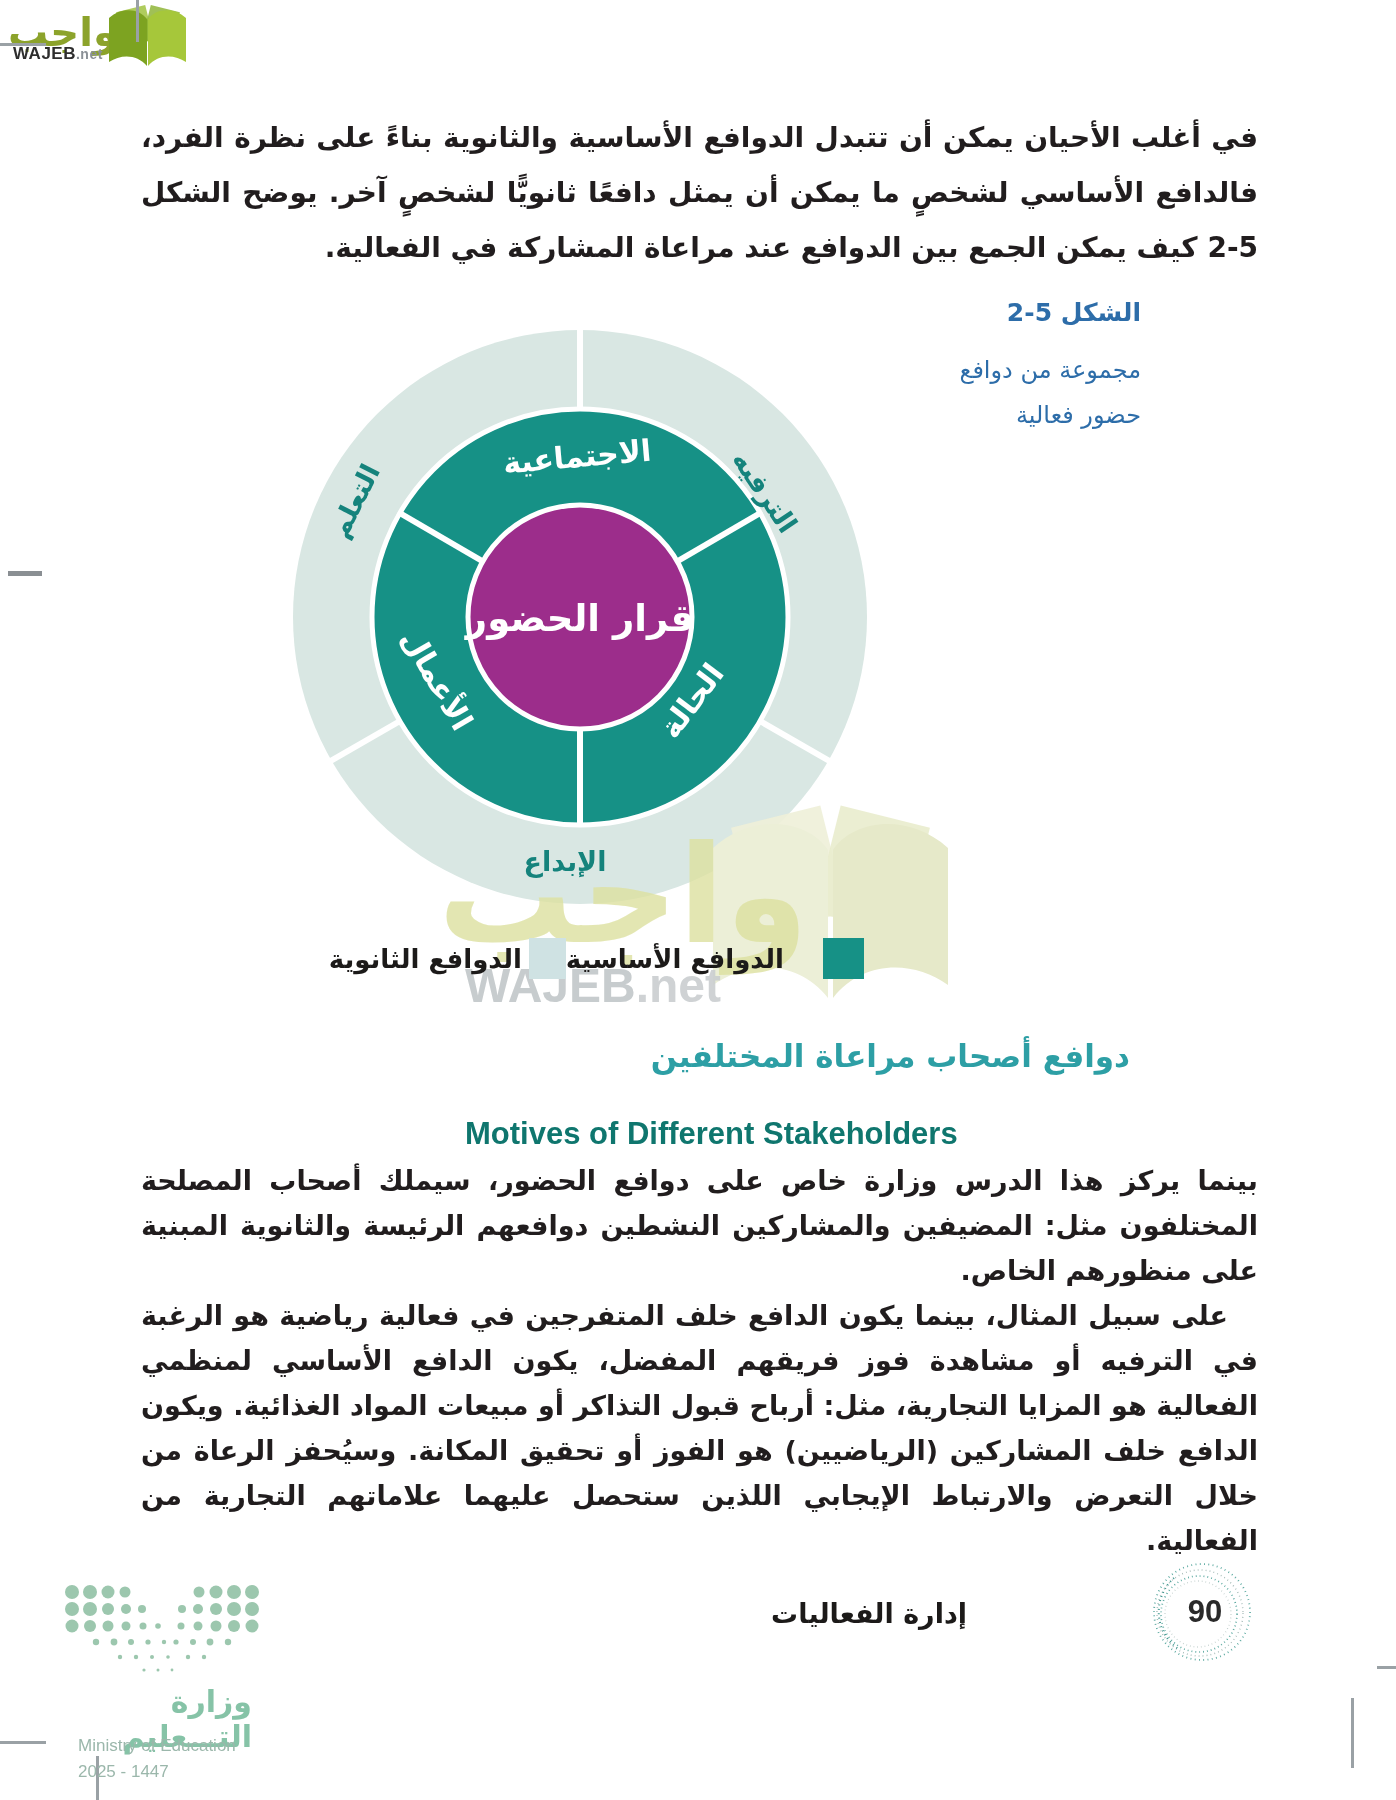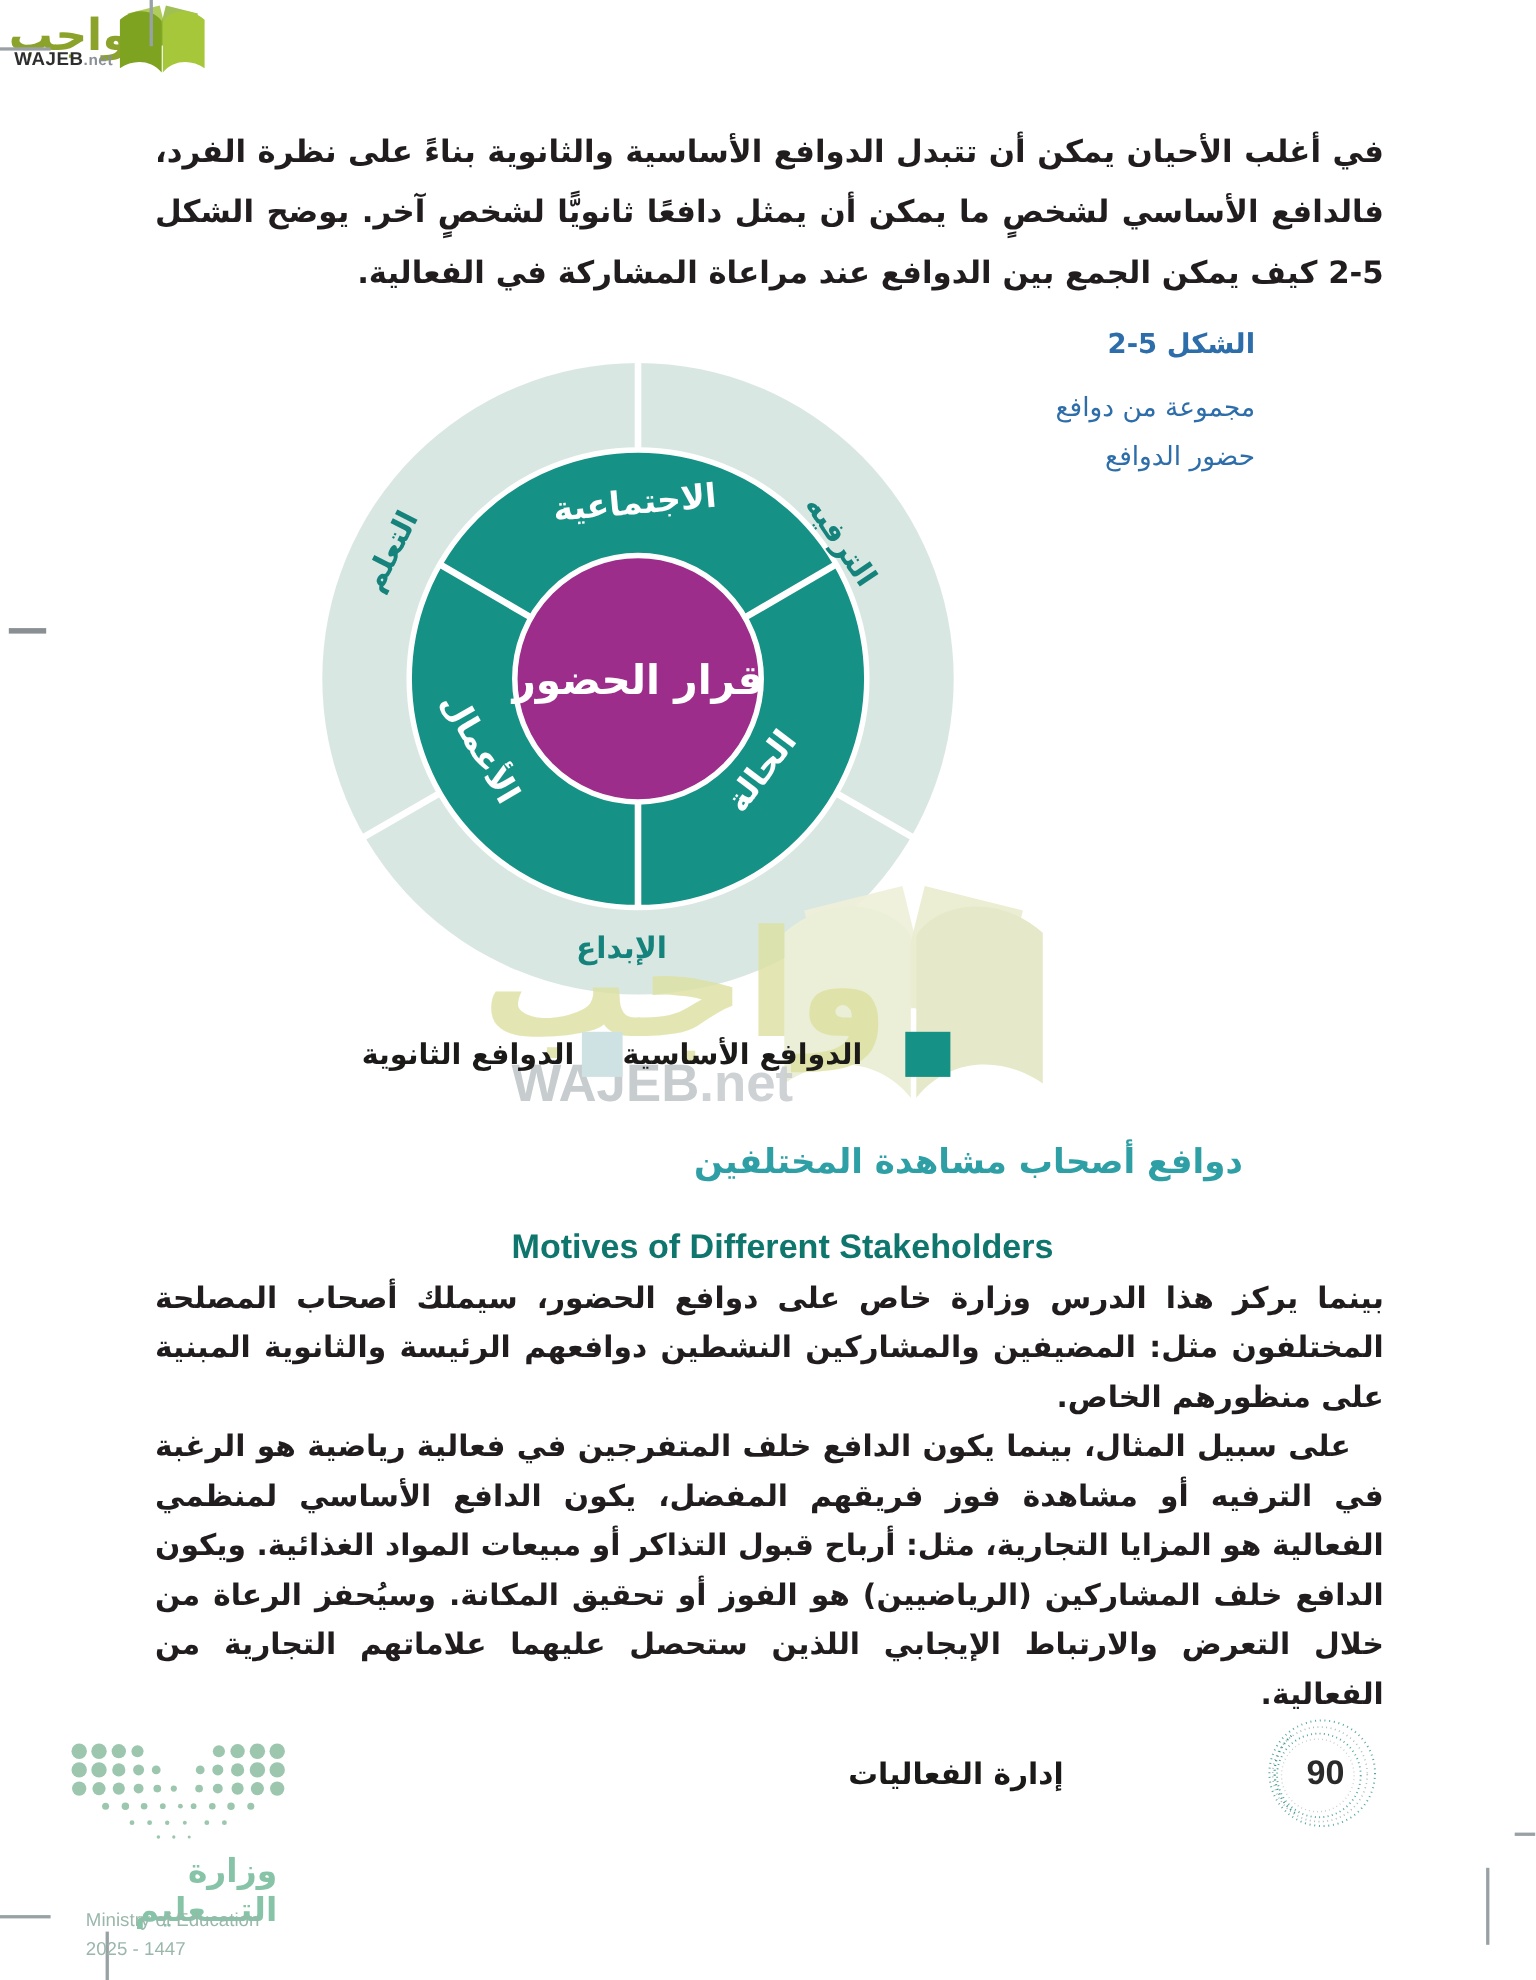--- a/index.html
+++ b/index.html
@@ -71,21 +71,21 @@
   <div class="abs mark" style="left:0;top:1741px;width:46px;height:3px;"></div>
   <div class="abs mark" style="left:96px;top:1756px;width:3px;height:44px;"></div>
   <div class="abs mark" style="left:1351px;top:1698px;width:3px;height:70px;"></div>
   <div class="abs mark" style="left:1377px;top:1666px;width:19px;height:3px;"></div>
 
   <div class="abs intro">في أغلب الأحيان يمكن أن تتبدل الدوافع الأساسية والثانوية بناءً على نظرة الفرد، فالدافع الأساسي لشخصٍ ما يمكن أن يمثل دافعًا ثانويًّا لشخصٍ آخر. يوضح الشكل 5-2 كيف يمكن الجمع بين الدوافع عند مراعاة المشاركة في الفعالية.</div>
 
   <div class="abs caption">
     <div class="t">الشكل 5-2</div>
     <div class="l">مجموعة من دوافع</div>
-    <div class="l">حضور الدوافع</div>
+    <div class="l">حضور فعالية</div>
   </div>
 
   <svg class="abs diagram" width="600" height="600" viewBox="0 0 600 600">
 
     <circle cx="300" cy="302" r="287" fill="#d9e7e3"></circle>
 
     <line x1="300" y1="102" x2="300" y2="10" stroke="#ffffff" stroke-width="6"></line>
     <line x1="127" y1="402" x2="47" y2="448" stroke="#ffffff" stroke-width="6"></line>
     <line x1="473" y1="402" x2="553" y2="448" stroke="#ffffff" stroke-width="6"></line>
 
@@ -113,21 +113,21 @@
     <path d="M260 48 C220 12 165 20 145 50 L145 198 C175 160 225 160 260 185 Z" fill="#e6e9c9"></path>
   </svg>
   <div class="abs wm wm-ar">واجب</div>
   <div class="abs wm wm-en"><span>WAJEB</span><span class="tld">.net</span></div>
 
   <div class="abs legend-swatch" style="left:823px;top:938px;background:#169186;"></div>
   <div class="abs legend-label" style="right:612px;">الدوافع الأساسية</div>
   <div class="abs legend-swatch" style="left:529px;top:938px;width:37px;background:#cfe2e3;"></div>
   <div class="abs legend-label" style="right:874px;">الدوافع الثانوية</div>
 
-  <div class="abs h-ar">دوافع أصحاب مشاهدة المختلفين</div>
+  <div class="abs h-ar">دوافع أصحاب مراعاة المختلفين</div>
   <div class="abs h-en">Motives of Different Stakeholders</div>
 
   <div class="abs body-text">
     <p>بينما يركز هذا الدرس وزارة خاص على دوافع الحضور، سيملك أصحاب المصلحة المختلفون مثل: المضيفين والمشاركين النشطين دوافعهم الرئيسة والثانوية المبنية على منظورهم الخاص.</p>
     <p class="ind">على سبيل المثال، بينما يكون الدافع خلف المتفرجين في فعالية رياضية هو الرغبة في الترفيه أو مشاهدة فوز فريقهم المفضل، يكون الدافع الأساسي لمنظمي الفعالية هو المزايا التجارية، مثل: أرباح قبول التذاكر أو مبيعات المواد الغذائية. ويكون الدافع خلف المشاركين (الرياضيين) هو الفوز أو تحقيق المكانة. وسيُحفز الرعاة من خلال التعرض والارتباط الإيجابي اللذين ستحصل عليهما علاماتهم التجارية من الفعالية.</p>
   </div>
 
   <div class="abs chapter">إدارة الفعاليات</div>
 
   <svg class="abs pagenum-svg" width="112" height="112" viewBox="0 0 112 112">

